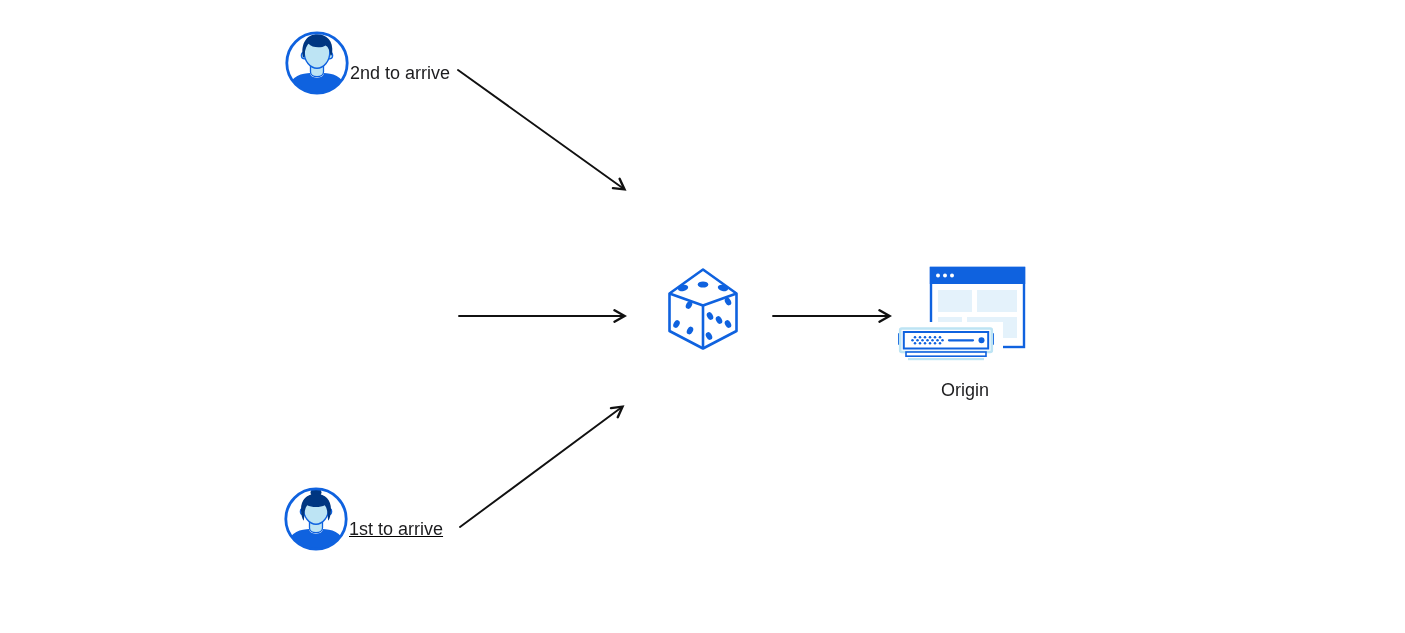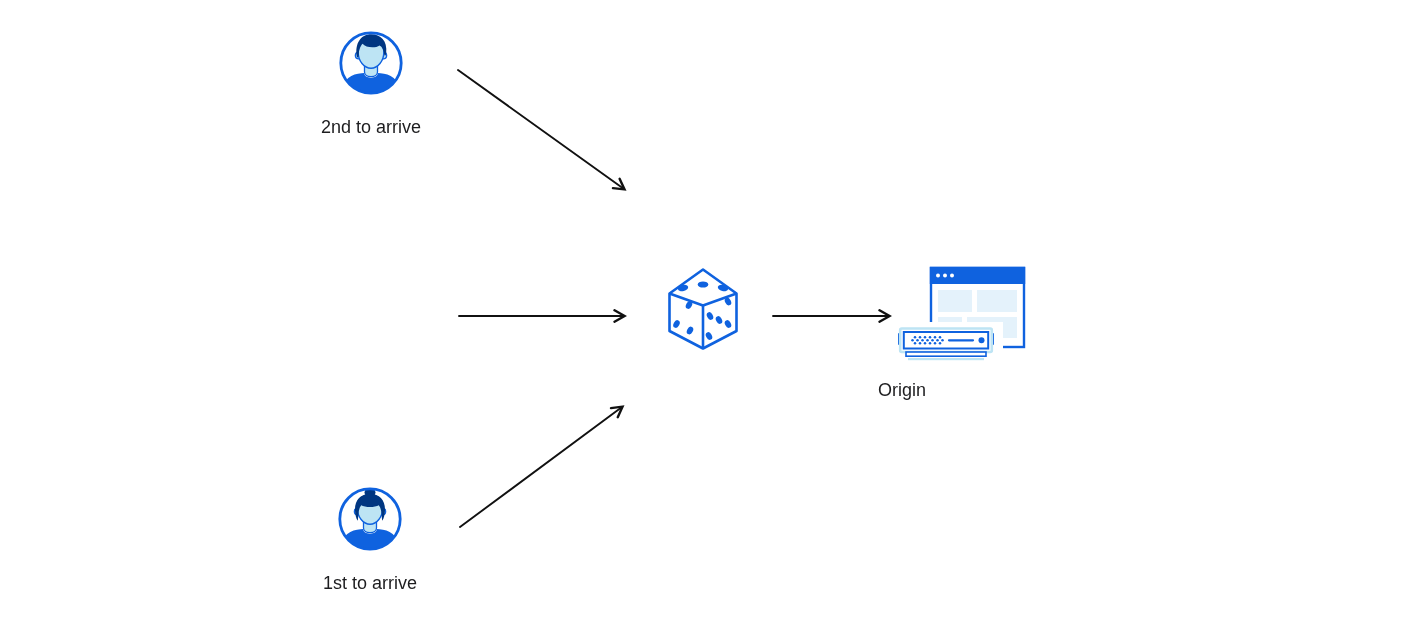--- a/index.html
+++ b/index.html
@@ -4,37 +4,37 @@
 <style>
   html,body{margin:0;padding:0;background:#fff;}
   .canvas{
     position:relative;
     width:1405px;height:633px;
     background:#fff;
     overflow:hidden;
     font-family:"Liberation Sans", sans-serif;
   }
   .arrows{position:absolute;left:0;top:0;width:1405px;height:633px;pointer-events:none;}
-  .node{position:absolute;display:flex;flex-direction:column;align-items:center;}
+  .node{position:absolute;display:flex;align-items:center;}
   .node .lbl{
     margin-top:20px;
     font-size:18px;
     line-height:22px;
     color:#1D1D1F;
     text-align:center;
     white-space:nowrap;
   }
   .u1{left:284px;top:30px;width:174px;}
   .u2{left:282px;top:256px;width:174px;}
-  .u3{left:283px;top:486px;width:174px;}
+  .u3{left:283px;top:486px;width:174px;text-decoration:underline;}
   .dice-wrap{left:668px;top:268px;width:70px;}
   .origin-wrap{left:898px;top:262px;width:130px;}
   .origin-lbl{
     position:absolute;left:878px;top:379px;width:174px;
-    font-size:18px;line-height:22px;color:#1D1D1F;
+    font-size:18px;line-height:22px;color:#1D1D1F;text-align:center;
   }
 </style>
 </head>
 <body>
 
 <div class="canvas">
 
   <svg class="arrows" viewBox="0 0 1405 633">
     <defs>
       <marker id="chev" viewBox="0 0 12 12" refX="9.5" refY="6" markerWidth="8" markerHeight="8" orient="auto">

